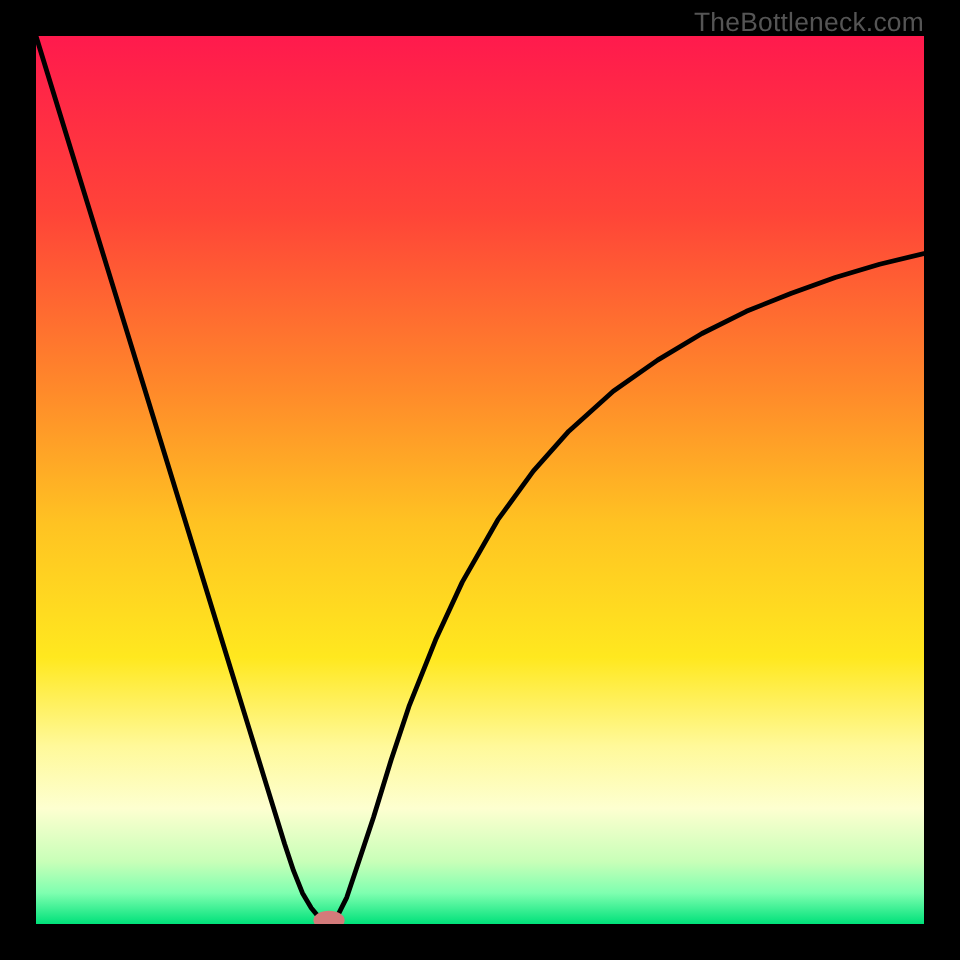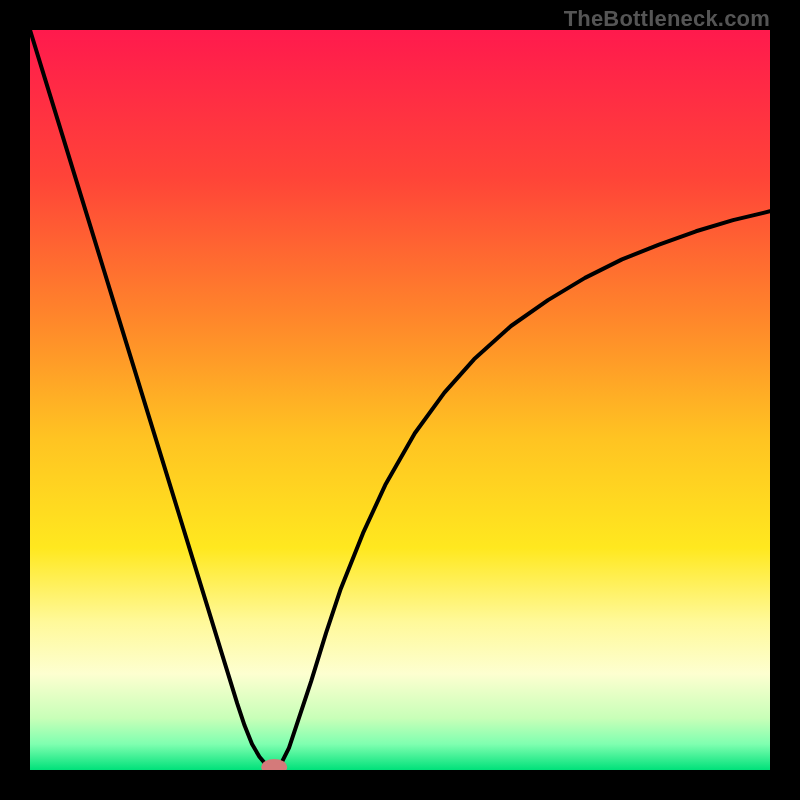--- a/index.html
+++ b/index.html
@@ -25,21 +25,21 @@
     top: 0;
     width: 740px;
     height: 740px;
   }
   .watermark {
     position: absolute;
     top: 6px;
     right: 30px;
     color: #555;
     font-size: 22px;
-    font-weight: 700;
+    font-weight: 400;
     letter-spacing: 0.2px;
     user-select: none;
   }
   svg { display: block; }
 </style>
 </head>
 <body>
 
 <div class="watermark">TheBottleneck.com</div>
 

